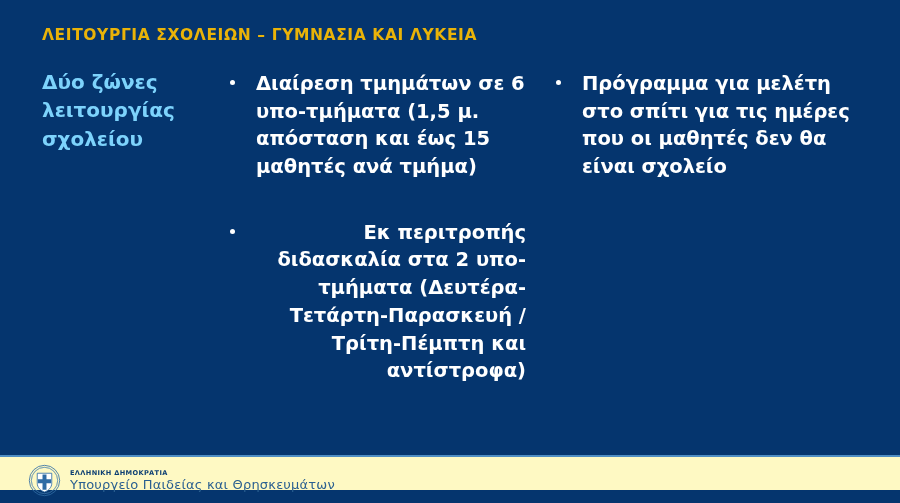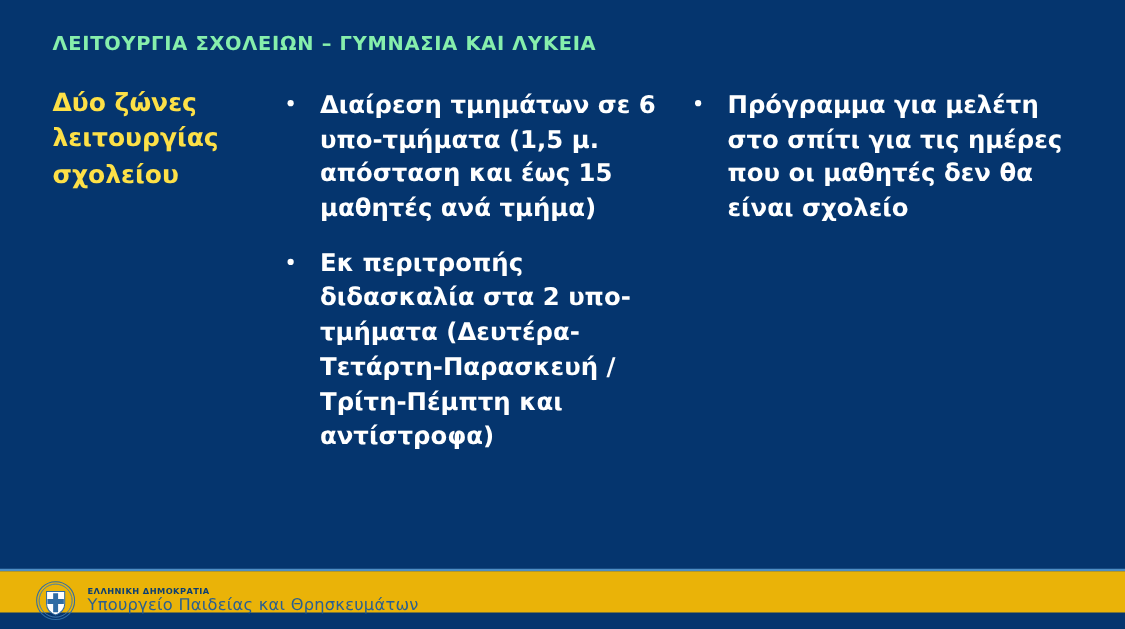--- a/index.html
+++ b/index.html
@@ -23,41 +23,41 @@
   }
 
   
   .slide-title {
     position: absolute;
     left: 42px;
     top: 26px;
     font-size: 15.5px;
     font-weight: bold;
     letter-spacing: 0.6px;
-    color: #86efac;
+    color: #eab308;
     white-space: nowrap;
   }
 
   
   .content {
     position: absolute;
     left: 0;
     top: 68px;
     width: 900px;
   }
 
   .col-label {
     position: absolute;
     left: 42px;
     top: 0px;
     width: 165px;
     font-size: 20px;
     font-weight: bold;
     line-height: 1.42;
-    color: #fde047;
+    color: #7dd3fc;
   }
 
   .col-mid {
     position: absolute;
     left: 226px;
     top: 2px;
     width: 300px;
   }
 
   .col-right {
@@ -68,21 +68,22 @@
   }
 
   .bullet-item {
     position: relative;
     padding-left: 30px;
     color: #ffffff;
     font-size: 19.5px;
     line-height: 1.42;
   }
   .bullet-item + .bullet-item {
-    margin-top: 16px;
+    margin-top: 38px;
+    text-align: right;
   }
   .bullet-dot {
     position: absolute;
     left: 4px;
     top: 10px;
     width: 5px;
     height: 5px;
     border-radius: 50%;
     background: #ffffff;
   }
@@ -101,21 +102,21 @@
     width: 900px;
     height: 2px;
     background: #4f8ec4;
   }
   .footer {
     position: absolute;
     left: 0;
     top: 457px;
     width: 900px;
     height: 33px;
-    background: #eab308;
+    background: #fef9c3;
   }
   .footer-inner {
     position: absolute;
     left: 28px;
     top: 7px;
     display: flex;
     align-items: center;
     gap: 9px;
   }
   .emblem {

